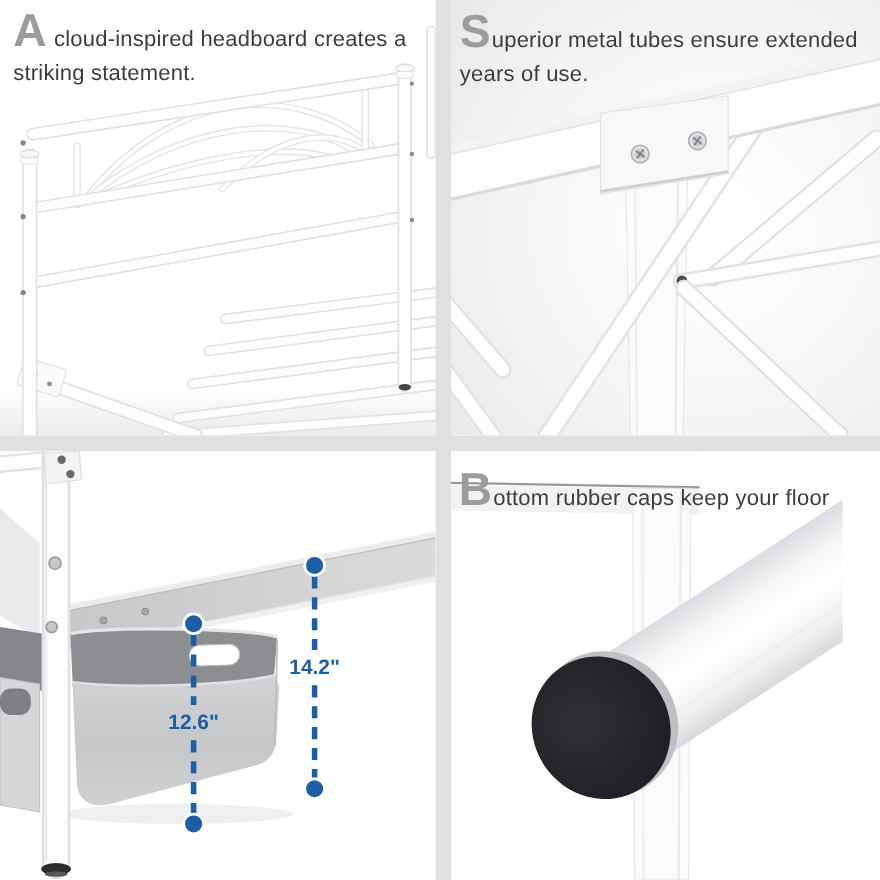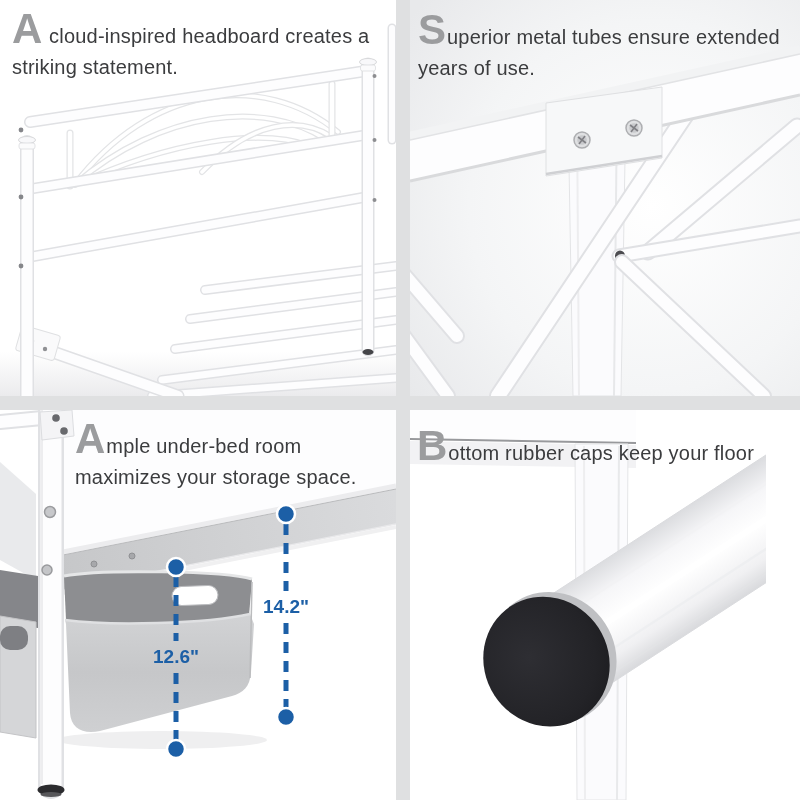--- a/index.html
+++ b/index.html
@@ -256,21 +256,20 @@
         <text class="measure-text" x="176" y="253">12.6"</text>
       </g>
       <g>
         <line class="measure-line" x1="286" y1="114" x2="286" y2="181"></line>
         <line class="measure-line" x1="286" y1="213" x2="286" y2="297"></line>
         <circle class="measure-dot" cx="286" cy="104" r="9"></circle>
         <circle class="measure-dot" cx="286" cy="307" r="9"></circle>
         <text class="measure-text" x="286" y="203">14.2"</text>
       </g>
     </svg>
-    <p class="cap"><span class="dropcap">A</span><span>mple under-bed room</span><br><span>maximizes your storage space.</span></p>
   </div>
 
   <div class="quad" id="q4">
     <svg width="390" height="390" viewBox="0 0 390 390">
       <defs>
         <linearGradient id="g-tube4" gradientUnits="userSpaceOnUse" x1="110" y1="205" x2="168" y2="295">
           <stop offset="0" stop-color="#dcdde0"></stop>
           <stop offset="0.25" stop-color="#f6f6f8"></stop>
           <stop offset="0.5" stop-color="#ffffff"></stop>
           <stop offset="0.8" stop-color="#f0f0f2"></stop>

